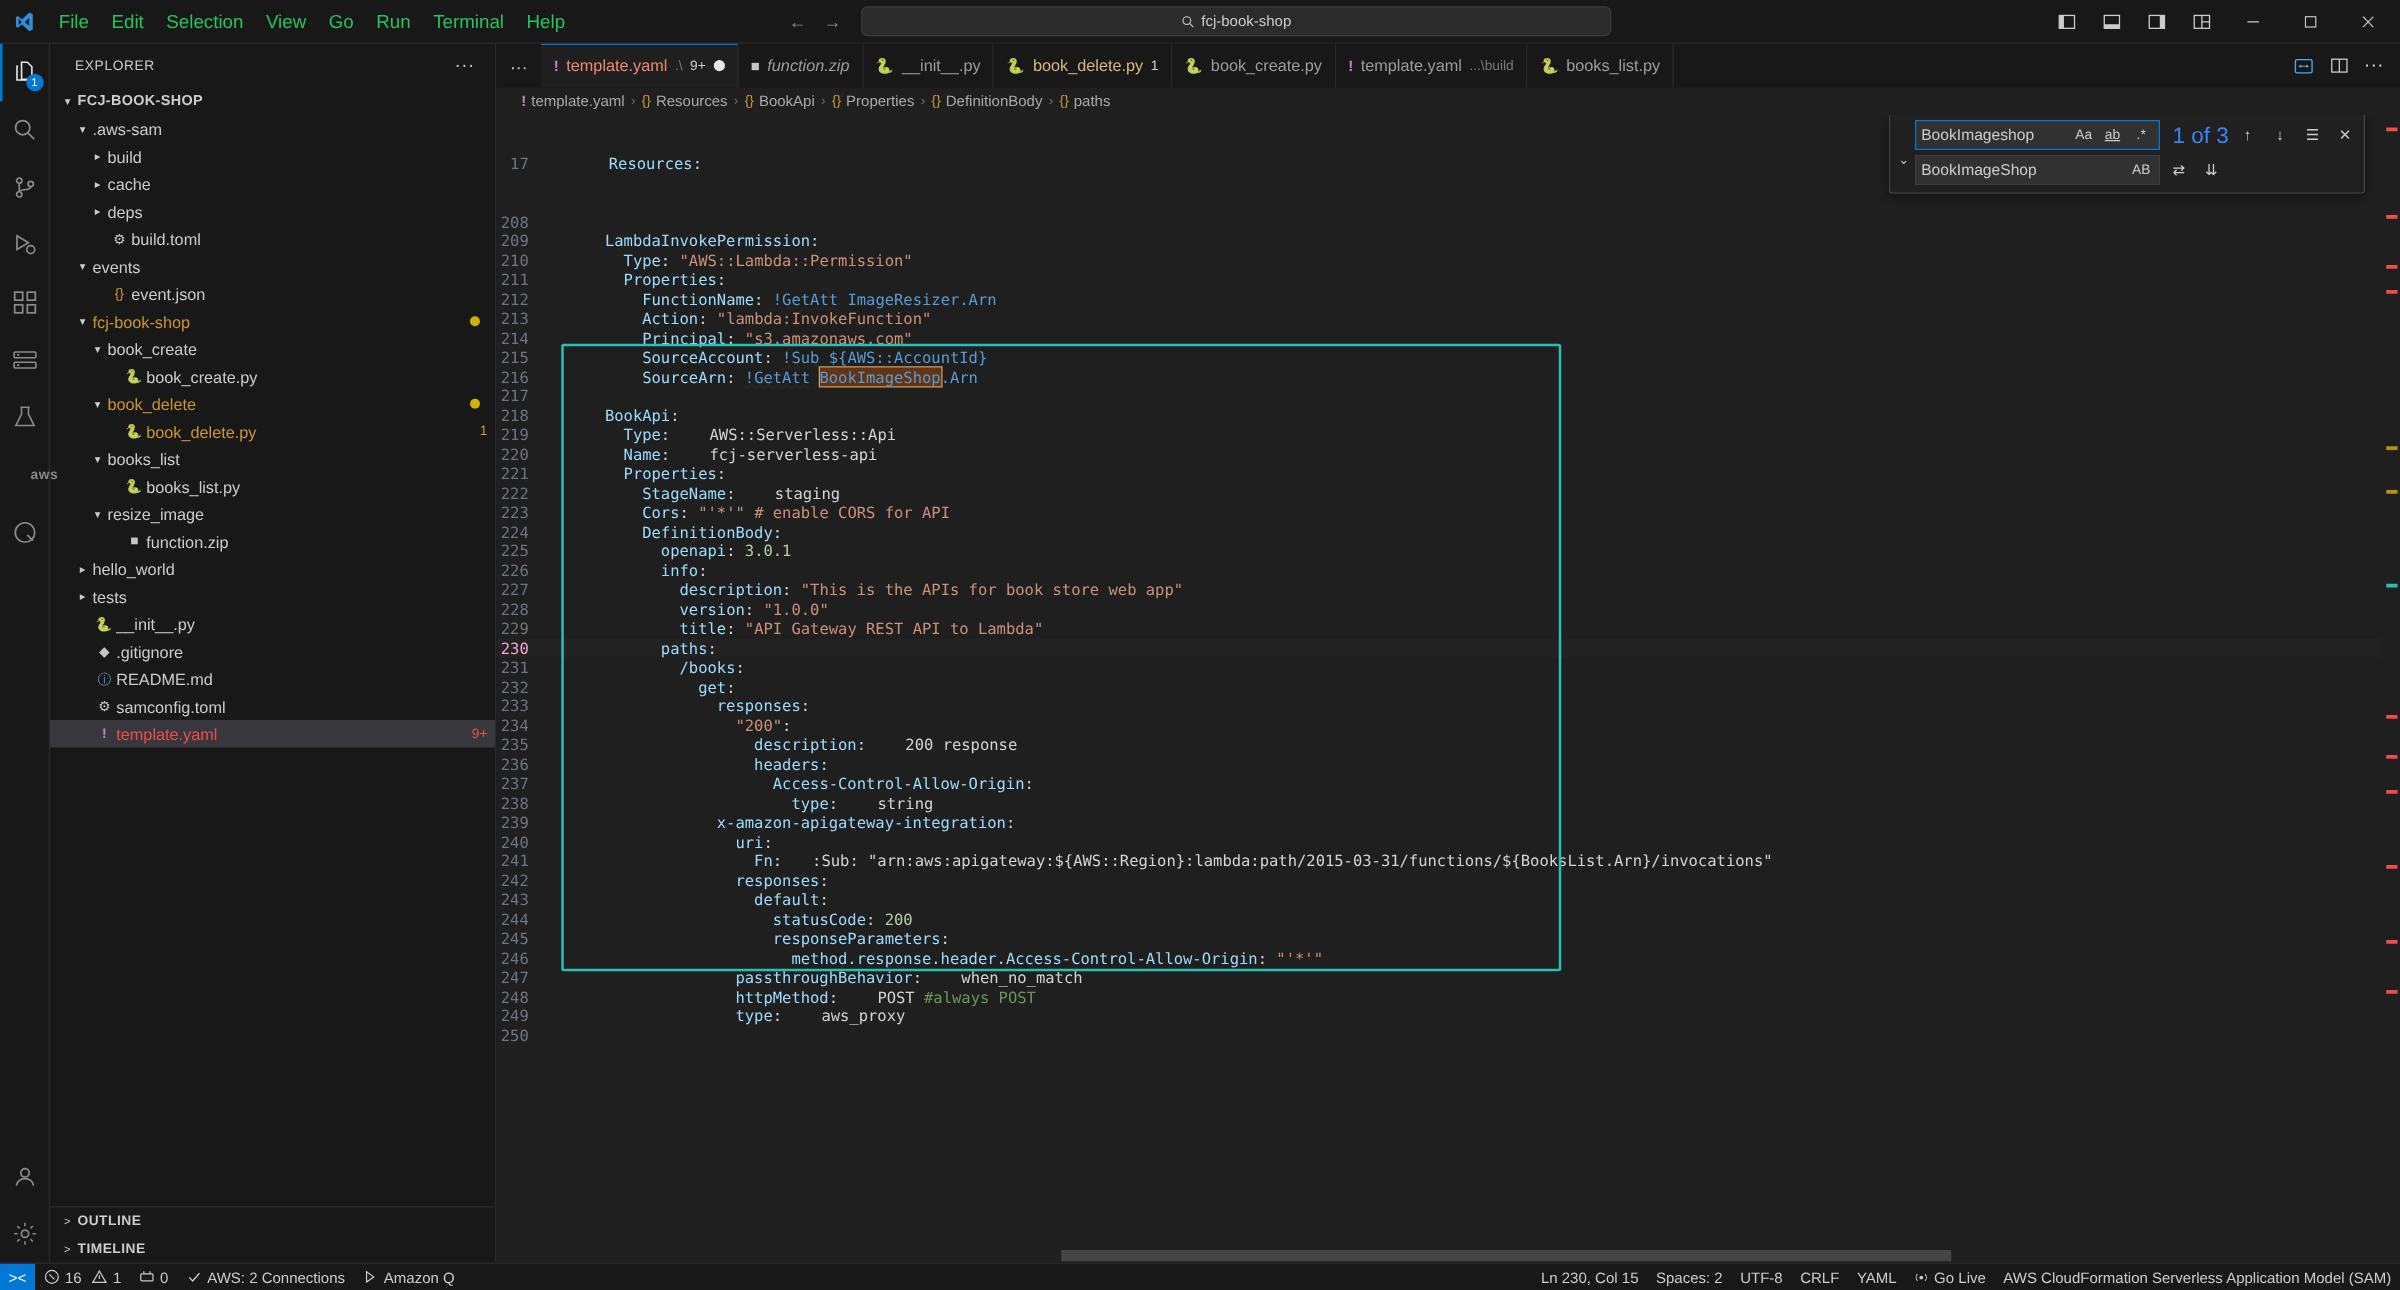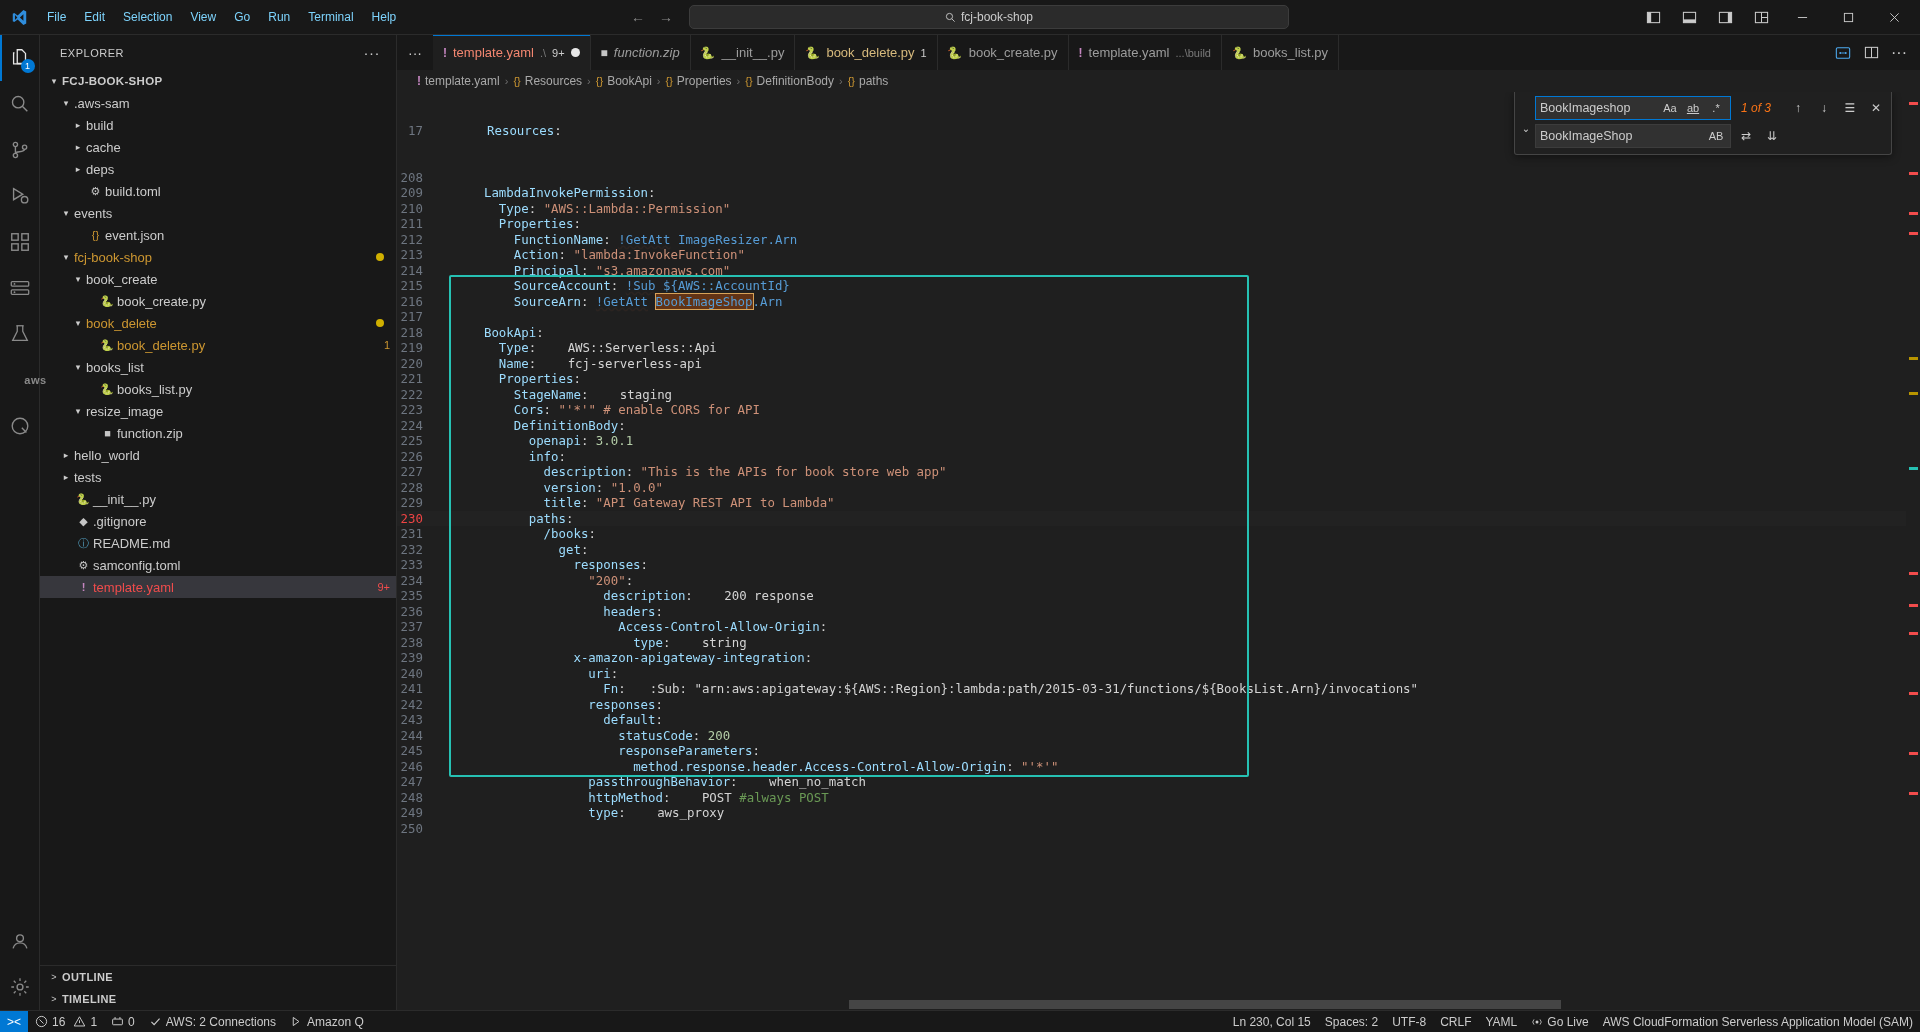--- a/index.html
+++ b/index.html
@@ -17,21 +17,21 @@
     height: 35px; min-height: 35px;
     background: #181818;
     display: flex; align-items: center;
     border-bottom: 1px solid #2b2b2b;
     position: relative;
   }
   .vscode-logo { width: 38px; display: flex; align-items: center; justify-content: center; }
   .vscode-logo svg { width: 17px; height: 17px; }
   .menu { display: flex; align-items: center; gap: 0px; }
   .menu-item {
-    font-size: 12px; color: #7dd3fc; padding: 4px 9px; cursor: default;
+    font-size: 15px; color: #22c55e; padding: 4px 9px; cursor: default;
     border-radius: 3px;
   }
   .title-center {
     position: absolute; left: 50%; transform: translateX(-50%);
     display: flex; align-items: center; gap: 10px;
   }
   .nav-arrows { display: flex; gap: 14px; color: #8c8c8c; font-size: 14px; margin-right: 6px;}
   .quickinput {
     width: 600px; height: 24px; background: #2b2b2b;
     border: 1px solid #3c3c3c; border-radius: 5px;
@@ -158,21 +158,21 @@
   .code {
     font-family: "DejaVu Sans Mono", monospace;
     font-size: 12.4px; line-height: 15.5px;
     white-space: pre; position: relative;
   }
   .cl { display: flex; height: 15.5px; align-items: center; gap: 24px; }
   .ln {
     width: 48px; min-width: 48px; text-align: right; padding-right: 22px;
     color: #6e7681; font-family: "DejaVu Sans Mono", monospace; font-size: 12.4px;
   }
-  .ln.cur { color: #ef4444; }
+  .ln.cur { color: #f9a8d4; }
   .cl.current { background: rgba(255,255,255,0.015); }
   .cl.current .ctext { box-shadow: inset 0 0 0 0 transparent; }
   .ctext { flex: 1; white-space: pre; }
 
   
   .k    { color: #9cdcfe; }  
   .str  { color: #ce9178; }  
   .num  { color: #b5cea8; }  
   .cm   { color: #6a9955; }  
   .tag  { color: #569cd6; }  
@@ -202,21 +202,21 @@
     width: 196px; height: 24px; background: #313131; border: 1px solid #3c3c3c;
     display: flex; align-items: center; padding: 0 4px;
     font-size: 12.5px; color: #cccccc; gap: 3px;
   }
   .fw-input.focus { border-color: #0078d4; }
   .fw-input .val { flex: 1; font-family: "Liberation Sans", sans-serif; }
   .fw-iconbtn {
     width: 20px; height: 20px; display:flex; align-items:center; justify-content:center;
     color: #cccccc; font-size: 11px; border-radius: 3px;
   }
-  .fw-count { font-size: 12px; color: #f97316; min-width: 48px; padding-left: 6px; font-style: italic; }
+  .fw-count { font-size: 18px; color: #3b82f6; min-width: 48px; padding-left: 6px; }
   .fw-btn {
     width: 22px; height: 22px; display: flex; align-items: center; justify-content: center;
     color: #cccccc; font-size: 12px; border-radius: 3px;
   }
 
   
   .overview {
     width: 14px; background: #1f1f1f; position: relative;
   }
   .ov-mark { position: absolute; right: 2px; width: 9px; height: 3px; }

